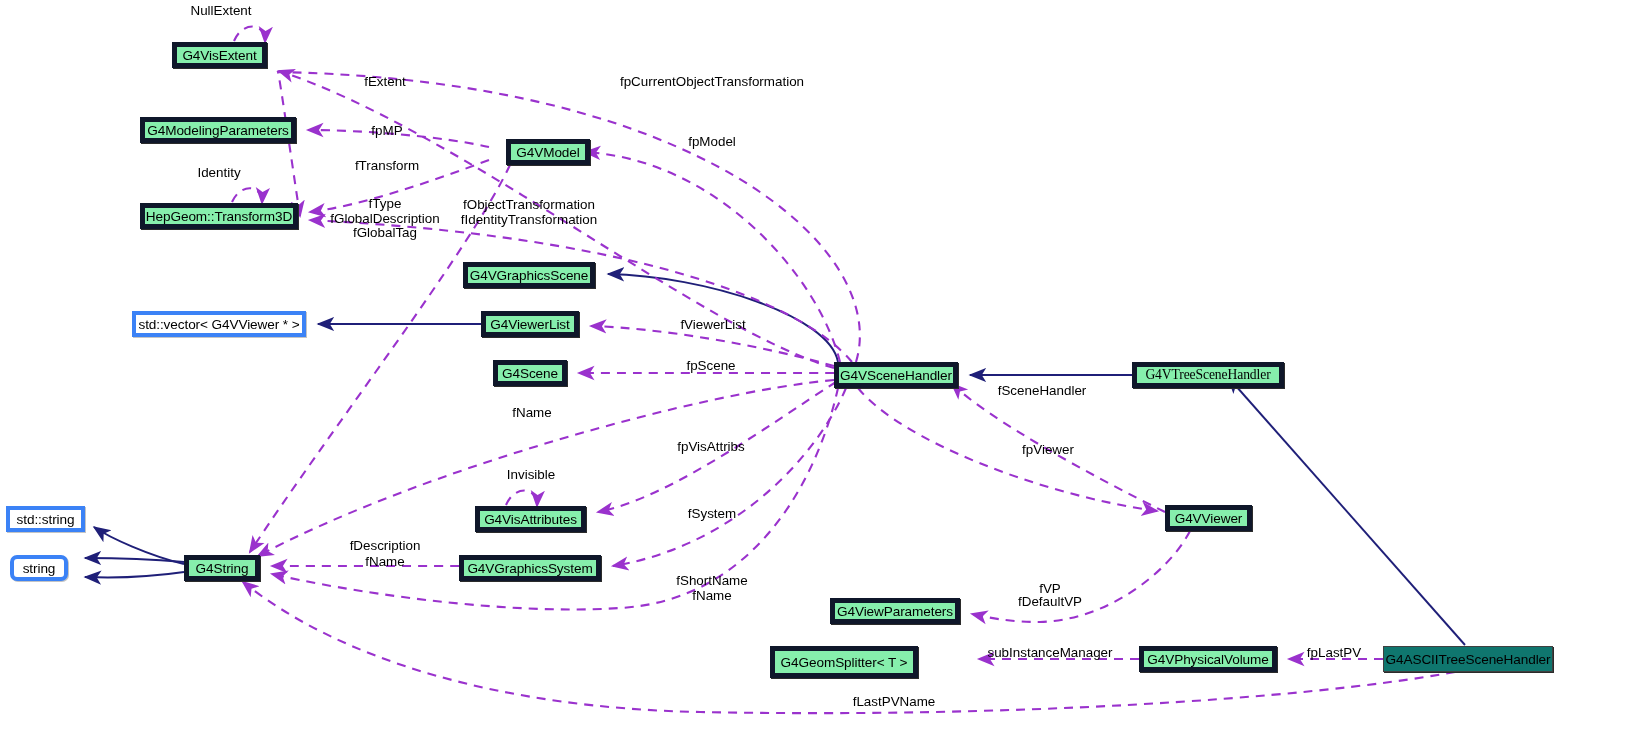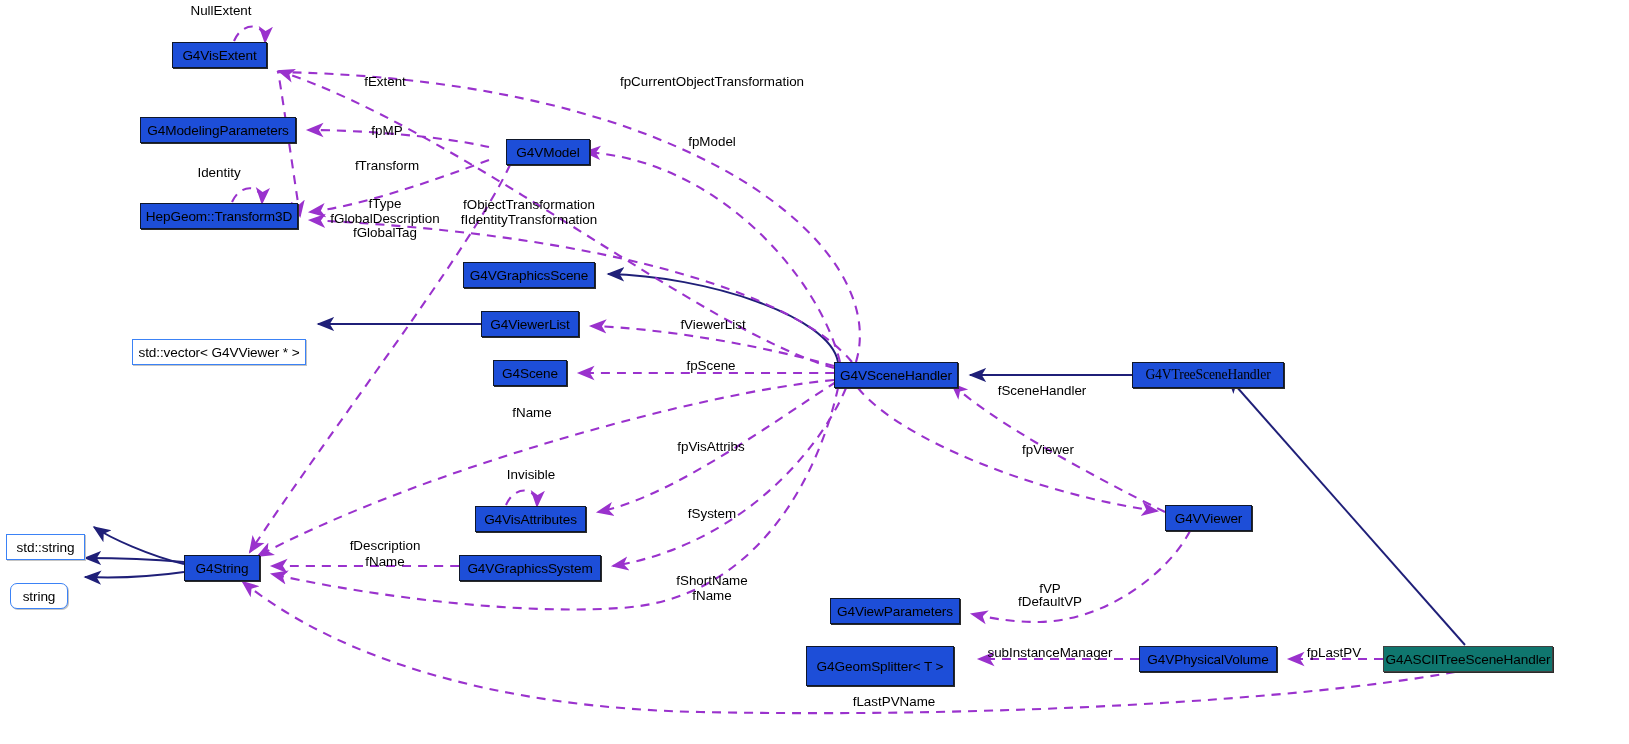--- a/index.html
+++ b/index.html
@@ -42,34 +42,33 @@
     text-anchor: middle;
     dominant-baseline: middle;
     white-space: pre;
   }
   .node-box {
     position: absolute;
     box-sizing: border-box;
     display: flex;
     align-items: center;
     justify-content: center;
-    background: #1d4ed8;
-    border: 1px solid #0f172a;
+    background: #86efac;
+    border: 5px solid #0f172a;
     box-shadow: 1px 1px 0 0 #2b2b2b;
     font-family: "Liberation Sans", sans-serif;
     font-size: 13.6px;
     color: #000000;
     white-space: nowrap;
     letter-spacing: -0.1px;
   }
   .node-box.gray-node {
-    border: 1px solid #3b82f6;
+    border: 4px solid #3b82f6;
     box-shadow: 1px 1px 0 0 #c4c4c4;
     background: #ffffff;
-    margin-top: 28px;
   }
   .node-box.highlight-node {
     background: #0f766e;
     border: 1px solid #404040;
     box-shadow: 1px 1px 0 0 #2b2b2b;
   }
 </style>
 </head>
 <body>
 
@@ -197,19 +196,19 @@
   <div class="node-box" style="left:184px;top:555px;width:76px;height:26px;">G4String</div>
 
   <div class="node-box" style="left:475px;top:506px;width:111px;height:26px;">G4VisAttributes</div>
 
   <div class="node-box" style="left:459px;top:555px;width:142px;height:26px;">G4VGraphicsSystem</div>
 
   <div class="node-box" style="left:1165px;top:505px;width:87px;height:26px;">G4VViewer</div>
 
   <div class="node-box" style="left:830px;top:598px;width:130px;height:26px;">G4ViewParameters</div>
 
-  <div class="node-box" style="left:806px;top:646px;width:148px;height:40px;">G4GeomSplitter&lt; T &gt;</div>
+  <div class="node-box" style="left:770px;top:646px;width:148px;height:32px;">G4GeomSplitter&lt; T &gt;</div>
 
   <div class="node-box" style="left:1139px;top:646px;width:138px;height:26px;">G4VPhysicalVolume</div>
 
   <div class="node-box highlight-node" style="left:1383px;top:646px;width:170px;height:26px;">G4ASCIITreeSceneHandler</div>
 
 </div>
 
 </body></html>

